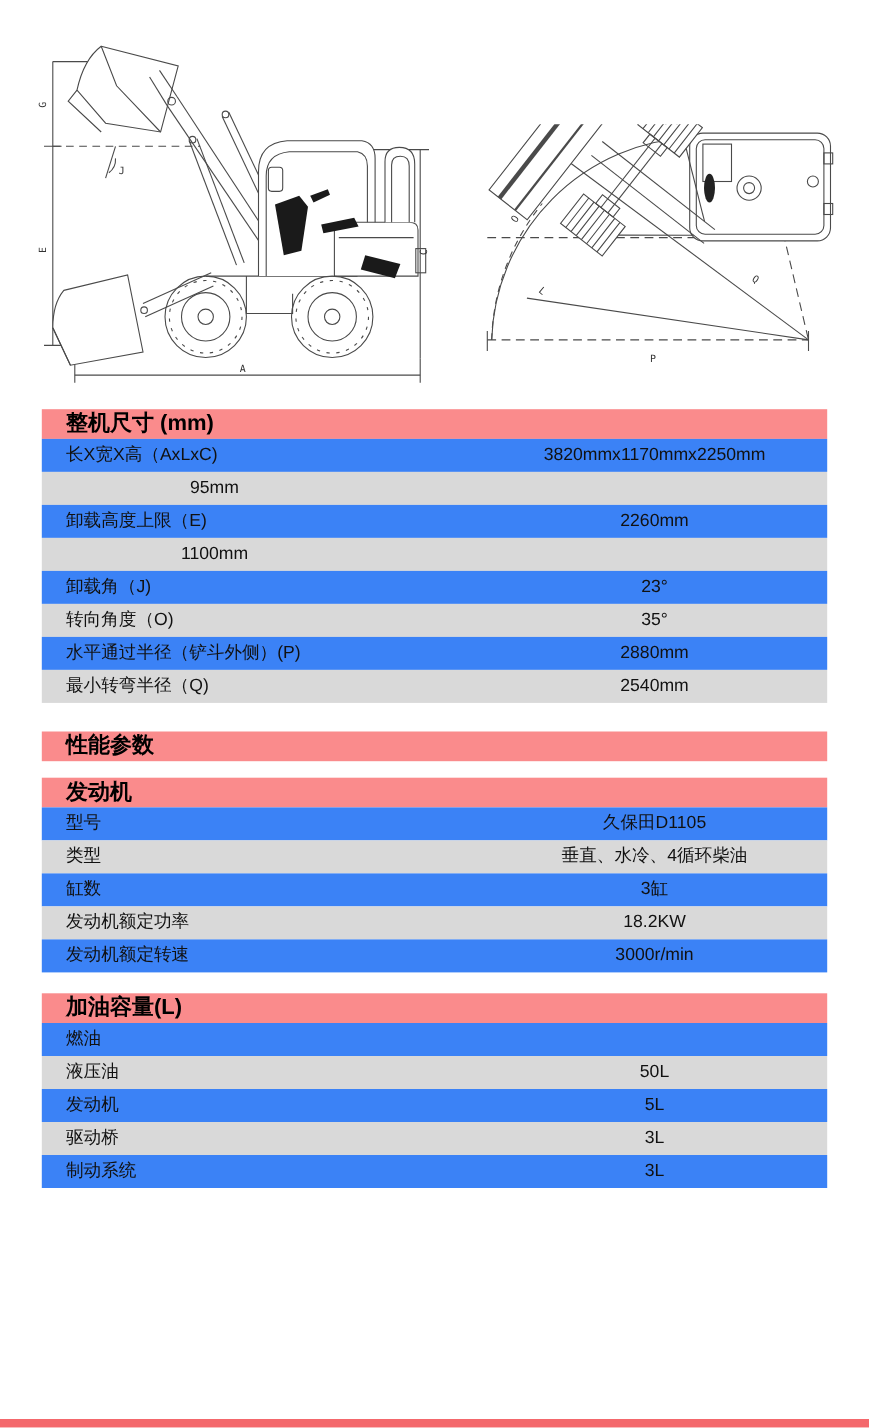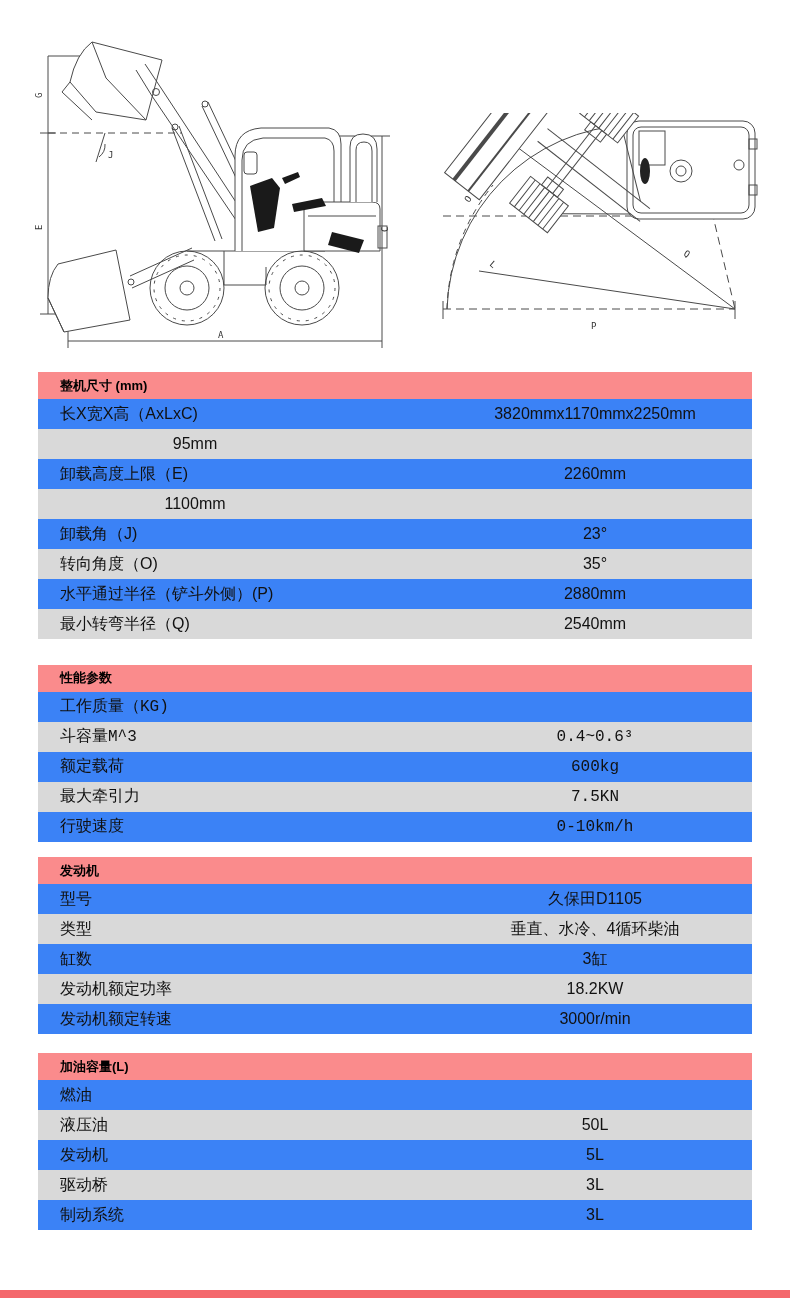--- a/index.html
+++ b/index.html
@@ -7,27 +7,27 @@
   body { font-family:"Liberation Sans","DejaVu Sans",sans-serif; color:#111; }
   .sheet { position:relative; width:790px; height:1298px; background:#fff; overflow:hidden; }
 
   .drawing { position:absolute; }
   #side-view { left:32px; top:36px; }
   #top-view  { left:433px; top:113px; }
   .drawing text { font-size:9px; fill:#333; font-family:"DejaVu Sans Mono","Liberation Mono",monospace; }
 
   .spec { position:absolute; left:38px; top:372px; width:714px; }
   .section { width:714px; }
-  .section:nth-of-type(2) { margin-top:26px;font-family:Liberation Mono, monospace; }
+  .section:nth-of-type(2) { margin-top:26px; }
   .section:nth-of-type(3) { margin-top:15px; }
   .section:nth-of-type(4) { margin-top:19px; }
   .sec-header {
     height:27px; line-height:27px;
     background:var(--header-bg,#fa8b8c);
-    color:#000; font-size:13px; font-weight:bold;
+    color:#000; font-size:20px; font-weight:bold;
     padding-left:22px;
   }
   .row { display:flex; height:30px; line-height:30px; font-size:16px; background:#3b82f6; }
   .row.alt { background:var(--row-alt,#d9d9d9); }
   .cell-label { flex:1; padding-left:22px; white-space:nowrap; }
   .cell-value { width:314px; text-align:center; white-space:nowrap; }
 
   .bottom-bar { position:absolute; left:0; bottom:0; width:790px; height:8px; background:var(--bottom-bar,#f4686c); }
 </style>
 </head>
@@ -190,42 +190,20 @@
           </div>
           <div class="row alt">
             <div class="cell-label">最小转弯半径（Q)</div>
             <div class="cell-value">2540mm</div>
           </div>
         </div>
   </div>
 
   <div class="section">
     <div class="sec-header">性能参数</div>
-    <div class="sec-rows">
-          <div class="row">
-            <div class="cell-label">工作质量（KG)</div>
-            <div class="cell-value"></div>
-          </div>
-          <div class="row alt">
-            <div class="cell-label">斗容量M^3</div>
-            <div class="cell-value">0.4~0.6³</div>
-          </div>
-          <div class="row">
-            <div class="cell-label">额定载荷</div>
-            <div class="cell-value">600kg</div>
-          </div>
-          <div class="row alt">
-            <div class="cell-label">最大牵引力</div>
-            <div class="cell-value">7.5KN</div>
-          </div>
-          <div class="row">
-            <div class="cell-label">行驶速度</div>
-            <div class="cell-value">0-10km/h</div>
-          </div>
-        </div>
   </div>
 
   <div class="section">
     <div class="sec-header">发动机</div>
     <div class="sec-rows">
           <div class="row">
             <div class="cell-label">型号</div>
             <div class="cell-value">久保田D1105</div>
           </div>
           <div class="row alt">

